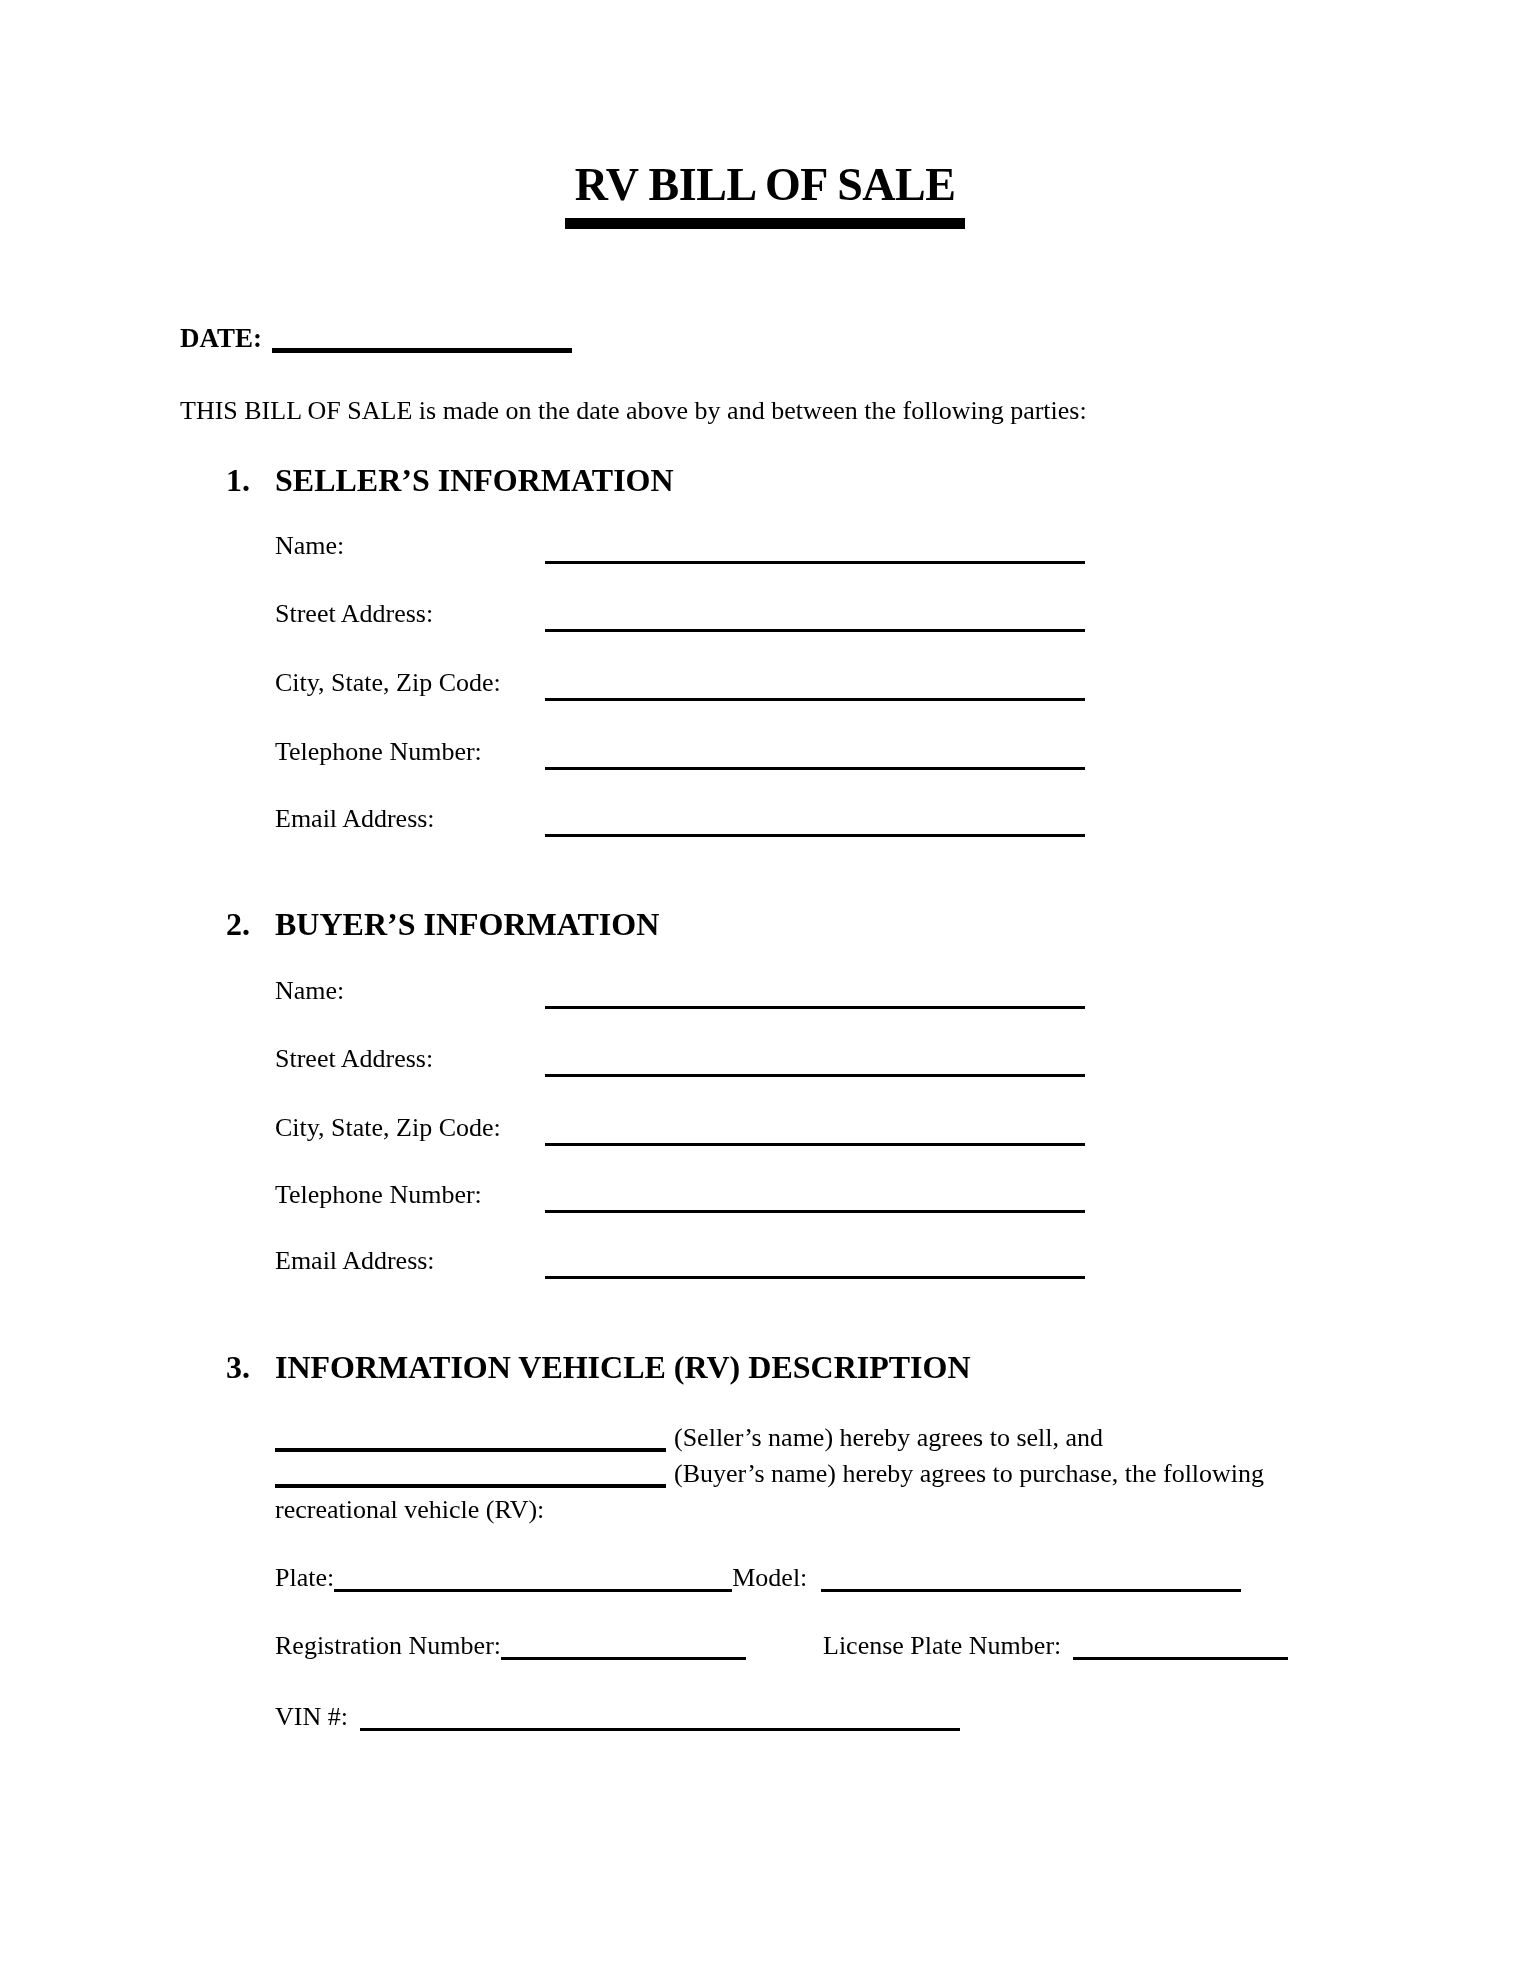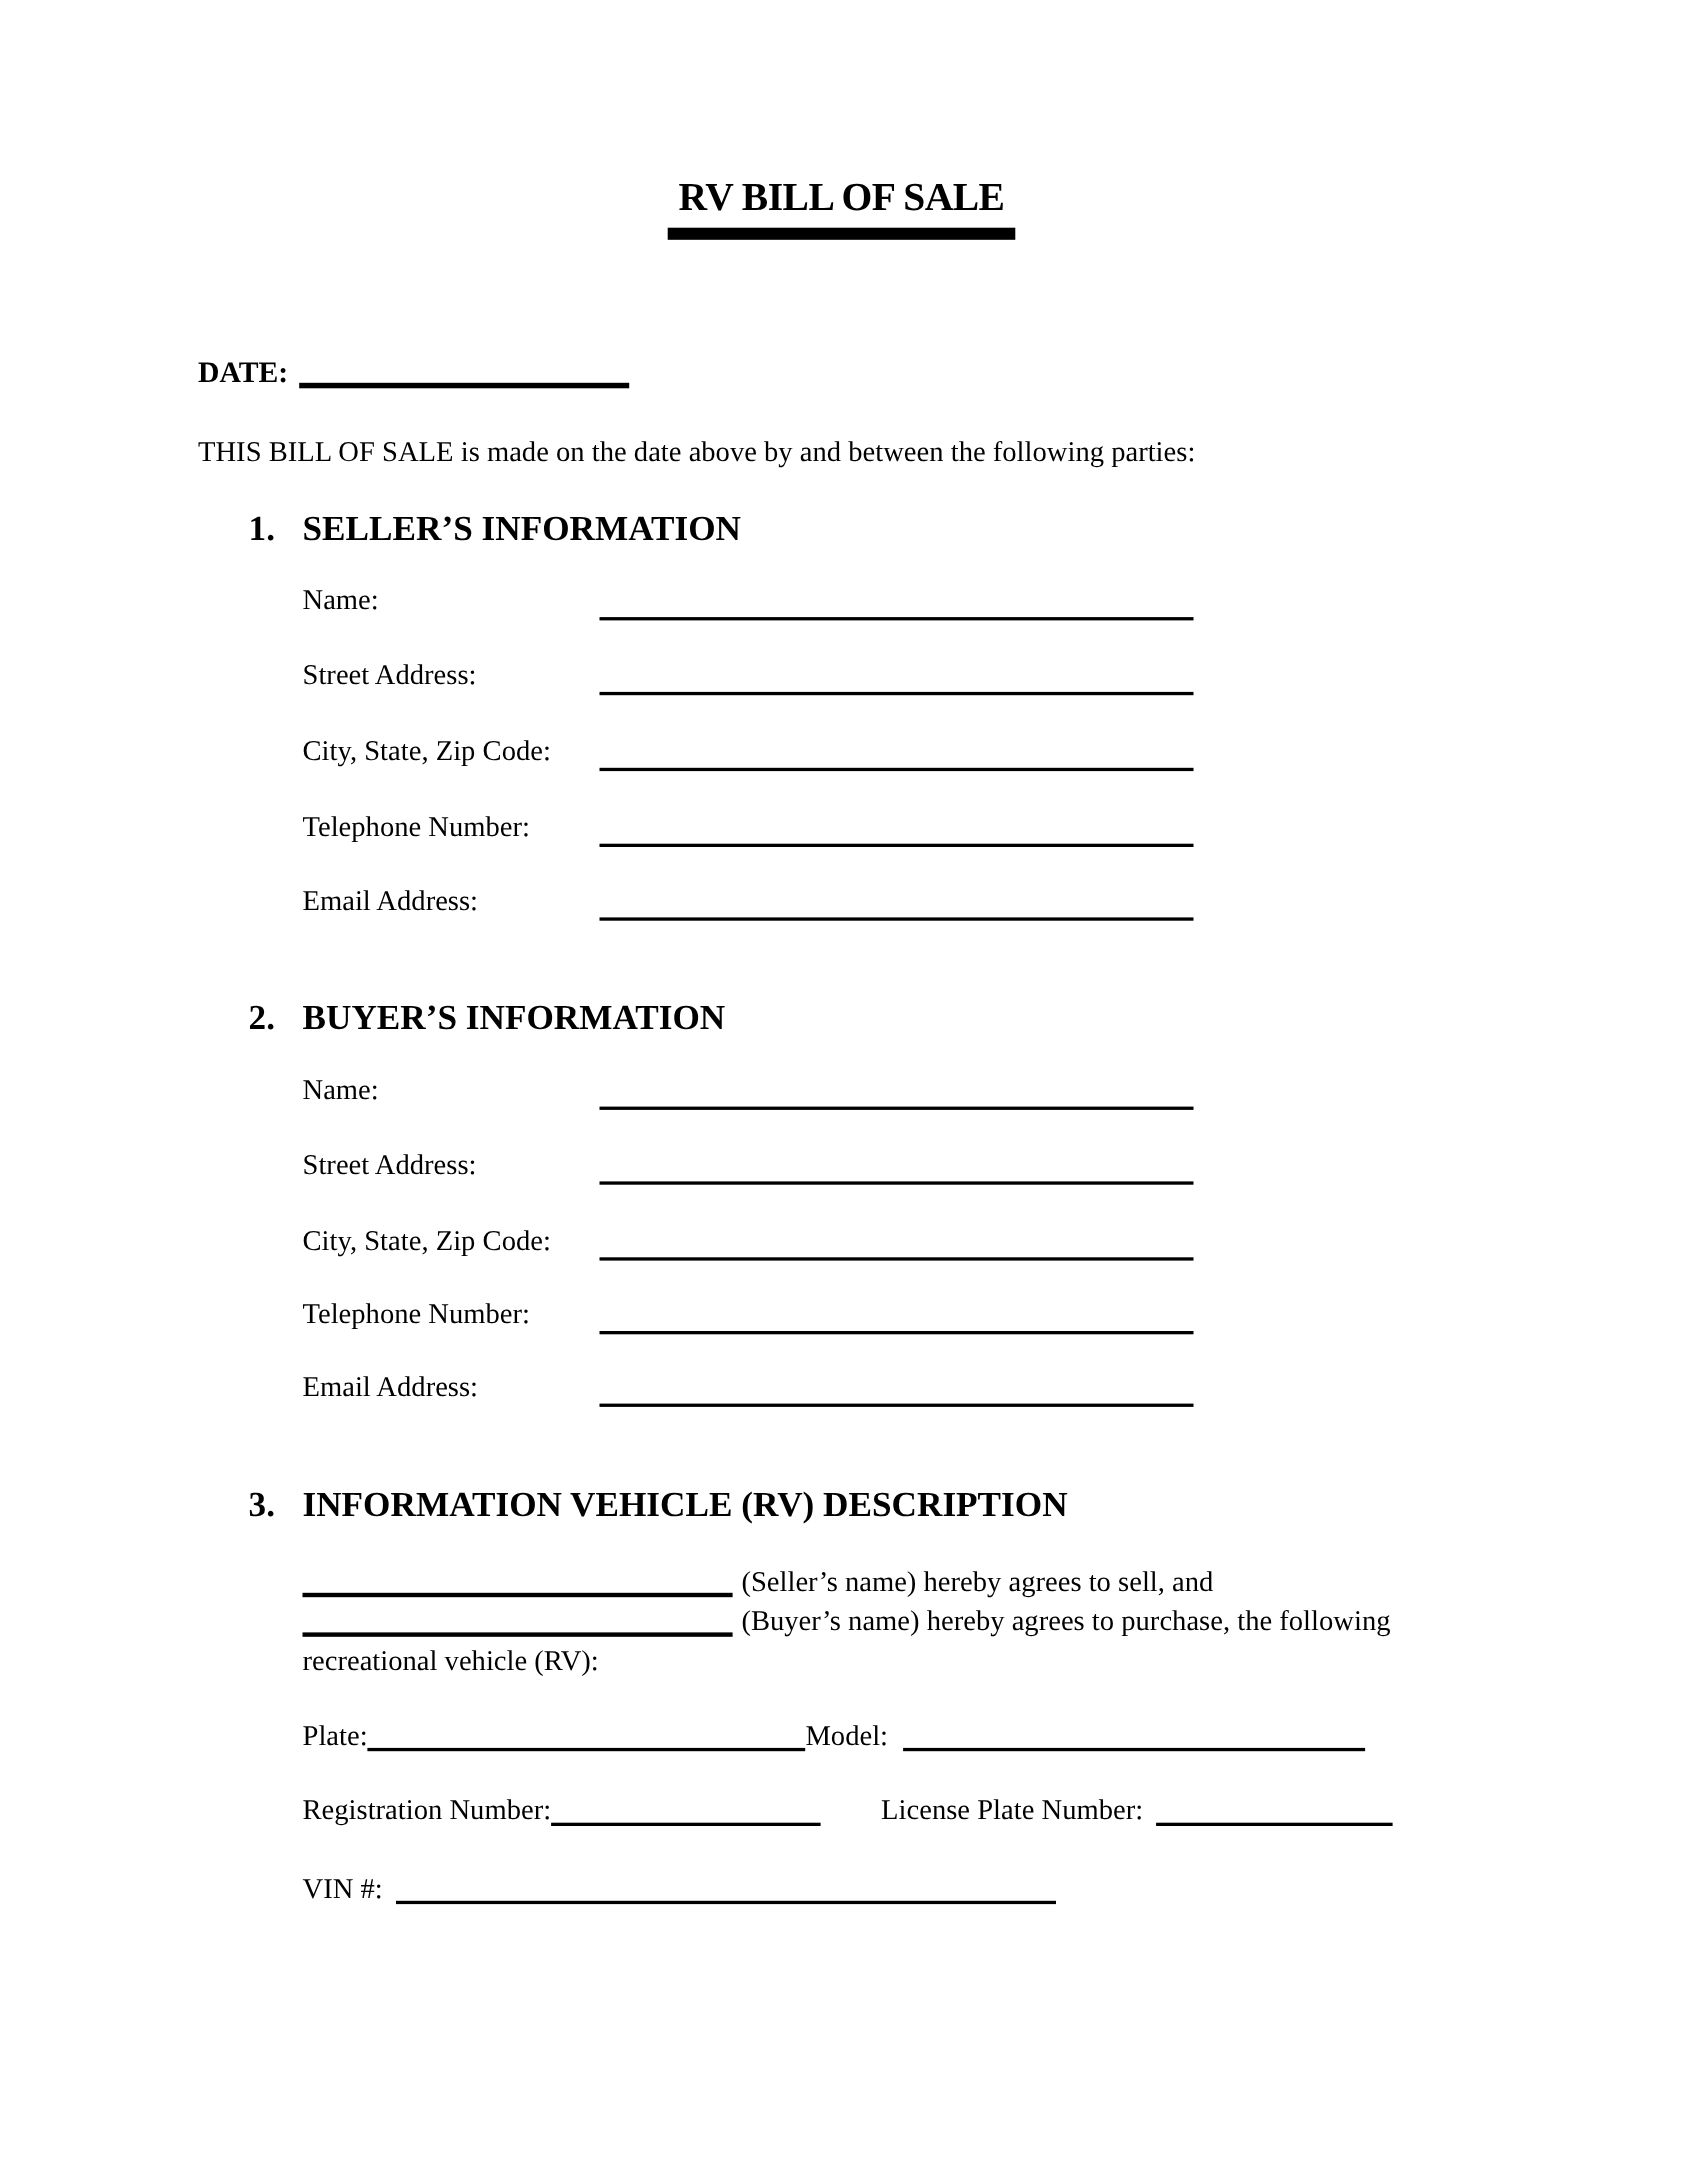--- a/index.html
+++ b/index.html
@@ -13,21 +13,21 @@
     font-family: "Liberation Serif", "DejaVu Serif", serif;
     font-size: 26px;
     overflow: hidden;
   }
   .abs { position: absolute; }
 
   
   .title-wrap { left: 0; right: 0; top: 158px; text-align: center; }
   .title {
     display: inline-block;
-    font-size: 36px;
+    font-size: 46px;
     font-weight: bold;
     letter-spacing: -0.5px;
     border-bottom: 11px solid #000;
     padding: 0 10px 7px 10px;
   }
 
   
   .blank {
     display: inline-block;
     height: 1.05em;
@@ -136,20 +136,20 @@
     <div><span class="blank med" style="width:391px"></span><span>(Seller’s name) hereby agrees to sell, and</span></div>
     <div><span class="blank med" style="width:391px"></span><span>(Buyer’s name) hereby agrees to purchase, the following</span></div>
     <div>recreational vehicle (RV):</div>
   </div>
 
   <div class="abs veh-row" style="top:1560px">
     <span>Plate:</span><span class="blank" style="width:398px"></span><span>Model:</span><span class="blank" style="width:420px;margin-left:14px"></span>
   </div>
 
   <div class="abs veh-row" style="top:1628px">
-    <span>Registration Number:</span><span class="blank" style="width:245px"></span><span style="margin-left:55px">License Plate Number:</span><span class="blank" style="width:215px;margin-left:12px"></span>
+    <span>Registration Number:</span><span class="blank" style="width:245px"></span><span style="margin-left:77px">License Plate Number:</span><span class="blank" style="width:215px;margin-left:12px"></span>
   </div>
 
   <div class="abs veh-row" style="top:1699px">
     <span>VIN #:</span><span class="blank" style="width:600px;margin-left:12px"></span>
   </div>
 
 </div>
 
 </body></html>

